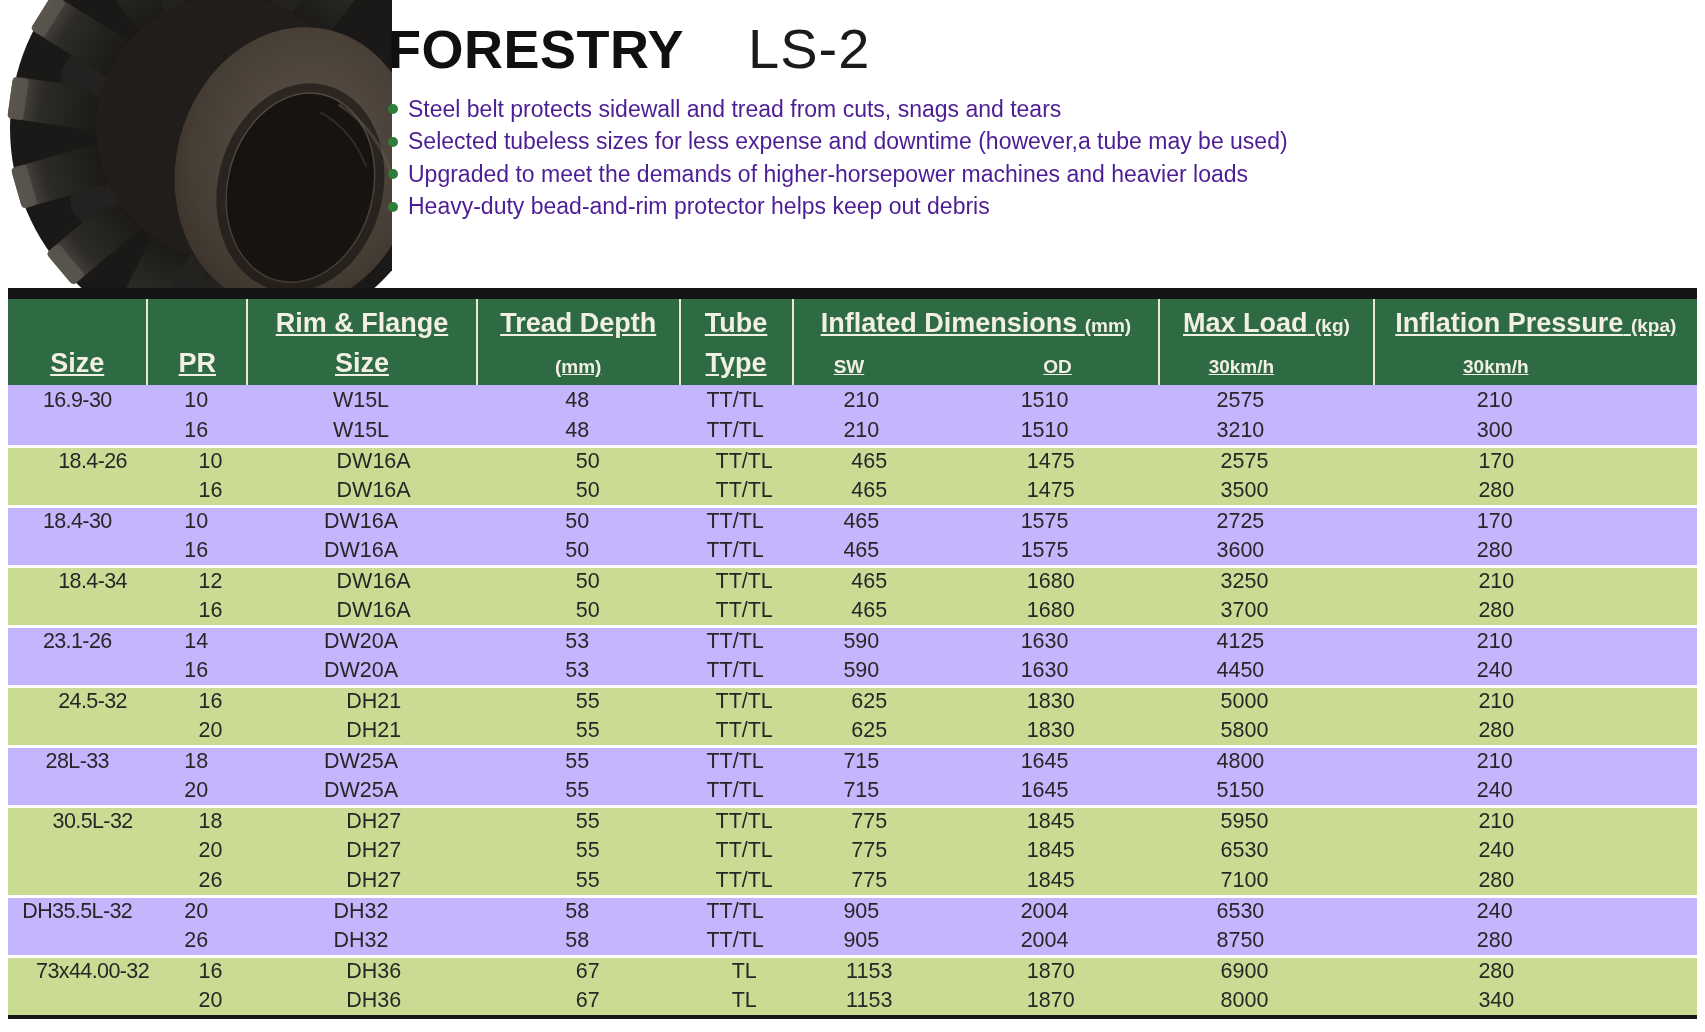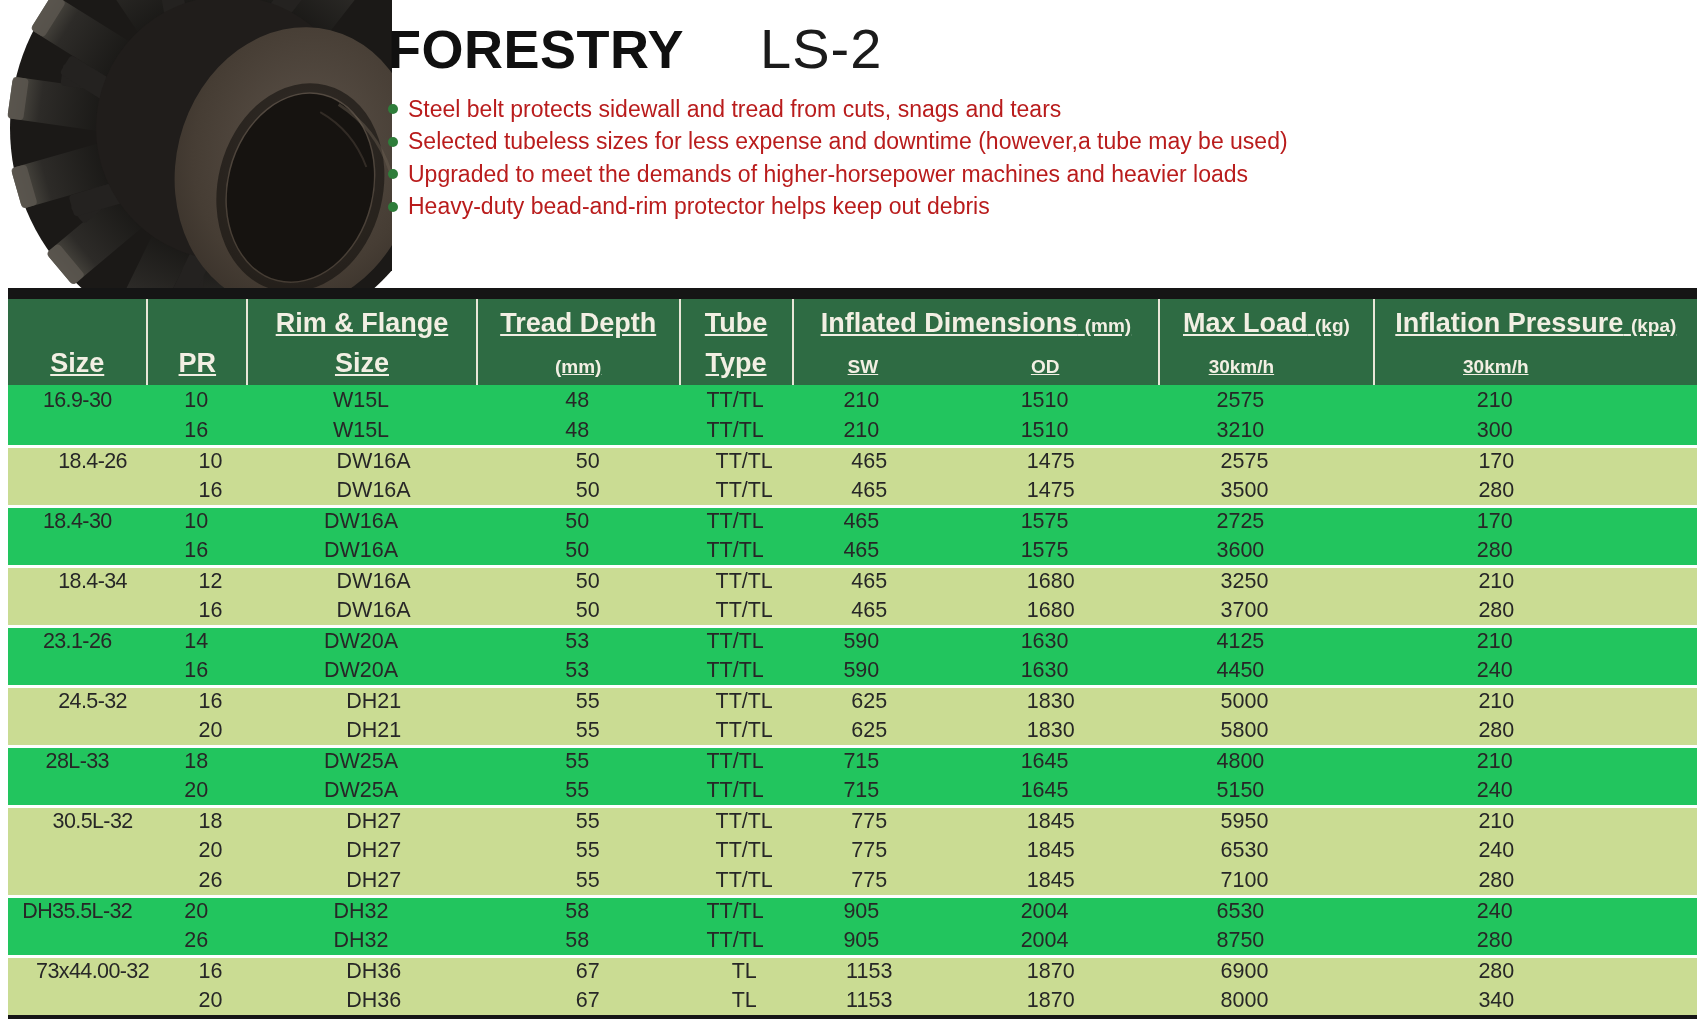--- a/index.html
+++ b/index.html
@@ -6,63 +6,63 @@
   .page {
     position:relative; width:1705px; height:1032px; background:#ffffff;
     font-family:"Liberation Sans", sans-serif; overflow:hidden;
   }
 
   
   .tire-wrap { position:absolute; left:0; top:0; width:392px; height:292px; overflow:hidden; }
 
   
   .intro { position:absolute; left:388px; top:16px; width:1300px; }
-  .title-row { display:flex; align-items:baseline; gap:34px; }
+  .title-row { display:flex; align-items:baseline; gap:22px; }
   .title-main { font-size:54px; font-weight:bold; color:#101010; letter-spacing:0.5px; line-height:56px;}
   .title-sub  { font-size:56px; font-weight:400; color:#1b1b1b; letter-spacing:1px;margin-left:42px;}
   .bullets { margin-top:12px; }
   .bullet-item { display:flex; align-items:center; gap:10px; height:32.5px; }
   .bullet-dot { width:10px; height:10px; border-radius:50%; background:var(--bullet,#2e7d3a); flex:0 0 auto; }
-  .bullet-text { font-size:23px; color:#b91c1c; white-space:nowrap; }
+  .bullet-text { font-size:23px; color:#4c1d95; white-space:nowrap; }
 
   
   .table-wrap { position:absolute; left:8px; top:288px; width:1689px; }
   .topbar { height:11px; background:var(--bar,#151515); }
   .bottombar { height:4px; background:var(--bar,#151515); }
 
   .thead { display:flex; height:86px; background:var(--header_bg,#2e6b43); color:var(--header_text,#f2efe3); }
   .th { box-sizing:border-box; border-left:2px solid var(--divider,#e9e6d8);
         display:flex; flex-direction:column; justify-content:space-between;
         align-items:center; padding:9px 0 7px 0;text-decoration:underline; }
   .th:first-child { border-left:none; }
   .th.bottom-only { justify-content:flex-end; }
   .l1 { font-size:27px; font-weight:bold; white-space:nowrap; line-height:30px; }
   .l1 .unit { font-size:19px; font-weight:bold; }
   .l2-big { font-size:27px; font-weight:bold; line-height:30px; }
   .l2-small { font-size:19px; font-weight:bold; line-height:22px; }
   .subrow { display:flex; width:100%; }
-  .sub-sw { width:38%; text-align:center; }
+  .sub-sw { width:38%; text-align:left;padding-left:40px; }
   .sub-od { width:62%; text-align:center; }
 
   
   .c-size  { width:8.2%; }
   .c-pr    { width:5.9%; }
   .c-rim   { width:13.6%; }
   .c-tread { width:12.0%; }
   .c-tube  { width:6.7%; }
   .c-infl  { width:21.7%; }
   .c-sw    { width:8.25%; }
   .c-od    { width:13.45%; }
   .c-max   { width:12.7%; }
   .c-press { width:19.2%; }
 
   .tbody { background:#ffffff; }
   .tr { display:flex; height:30px; align-items:center; box-sizing:border-box; }
   .tr.band-green { background:var(--row_green,#cadc93);padding-left:16px; }
-  .tr.band-white { background:#22c55e; }
+  .tr.band-white { background:#c4b5fd; }
   .tr.group-start:not(:first-child) { border-top:3px solid #ffffff; }
   .td { text-align:center; font-size:21.5px; color:#272727; white-space:nowrap; }
   .td.c-size { letter-spacing:-0.6px; }
   .td.shift-max { box-sizing:border-box; padding-right:50px; }
   .td.shift-press { box-sizing:border-box; padding-right:80px; }
   .l2-small.shift-max { box-sizing:border-box; padding-right:50px; width:100%; text-align:center; }
   .l2-small.shift-press { box-sizing:border-box; padding-right:80px; width:100%; text-align:center; }
 </style>
 </head>
 <body>

